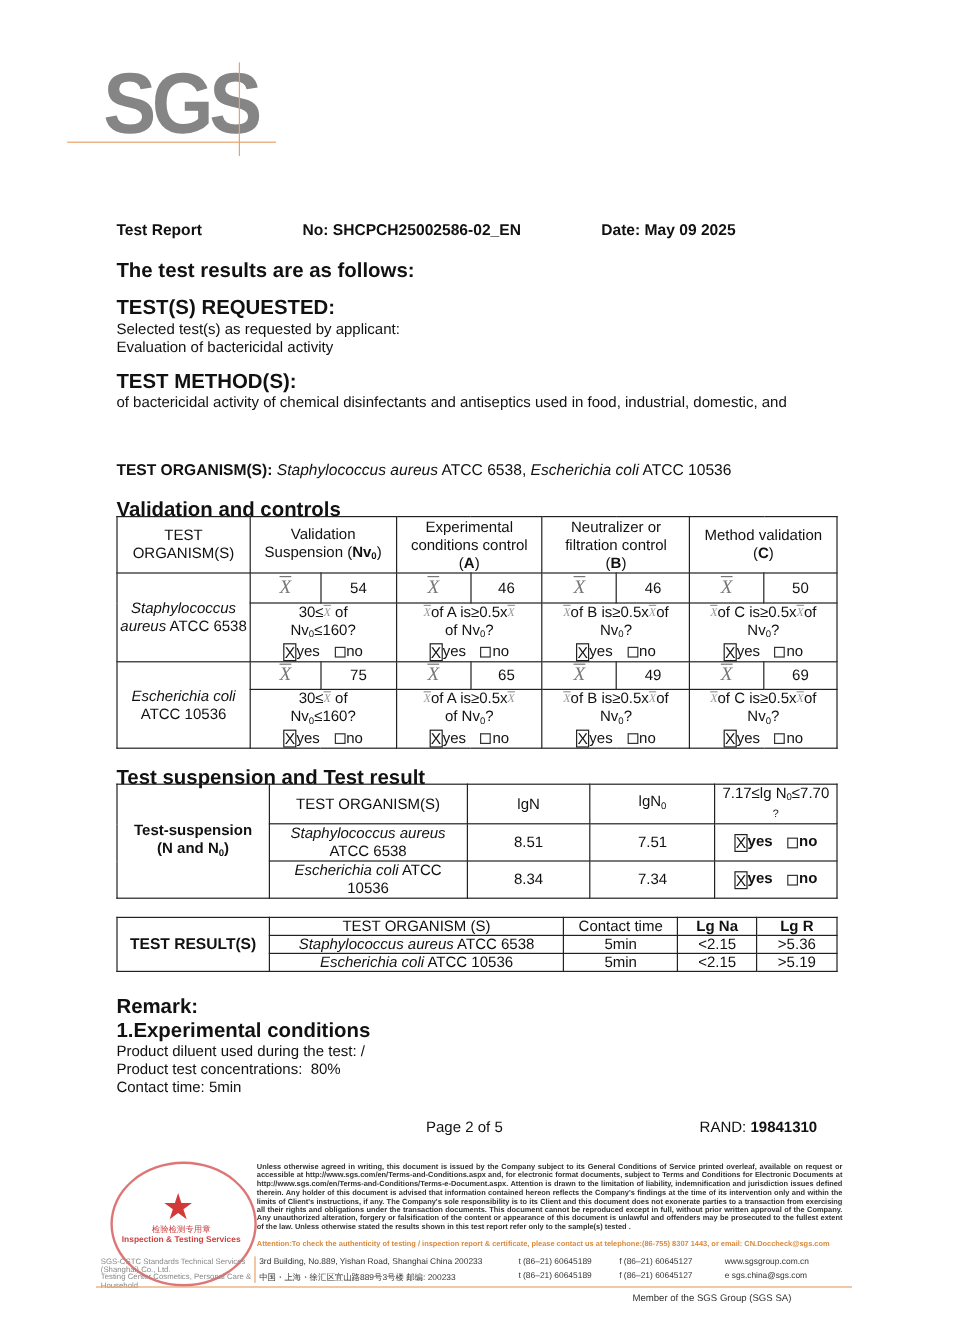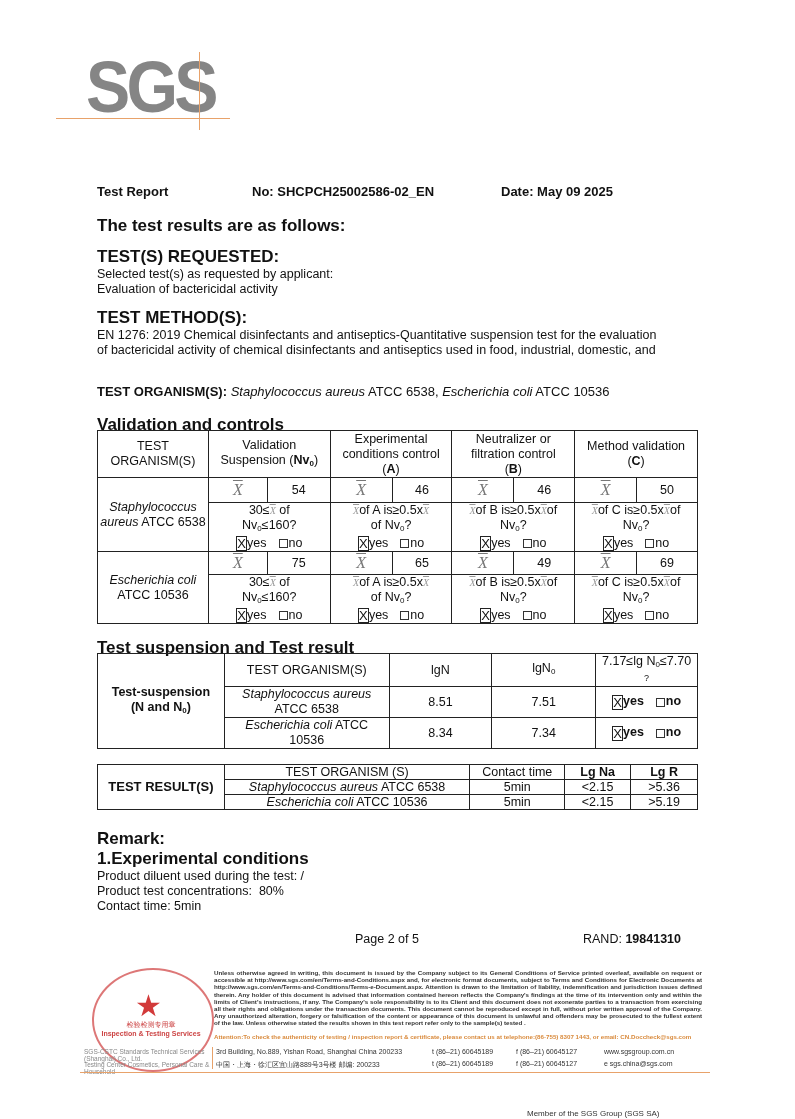--- a/index.html
+++ b/index.html
@@ -49,21 +49,20 @@
 <div class="abs sec-title" style="left:97px; top:216px;">The test results are as follows:</div>
 
 <div class="abs" style="left:97px; top:247px;">
   <div class="sec-title">TEST(S) REQUESTED:</div>
   <div class="txt">Selected test(s) as requested by applicant:</div>
   <div class="txt">Evaluation of bactericidal activity</div>
 </div>
 
 <div class="abs" style="left:97px; top:308px;">
   <div class="sec-title">TEST METHOD(S):</div>
-  <div class="txt">EN 1276: 2019 Chemical disinfectants and antiseptics-Quantitative suspension test for the evaluation</div>
   <div class="txt">of bactericidal activity of chemical disinfectants and antiseptics used in food, industrial, domestic, and</div>
 </div>
 
 <div class="abs" style="left:97px; top:384px; font-size:13px;">
   <span class="bold">TEST ORGANISM(S):</span>
   <i>Staphylococcus aureus</i><span> ATCC 6538, </span><i>Escherichia coli</i><span> ATCC 10536</span>
 </div>
 
 <div class="abs sec-title" style="left:97px; top:415px;">Validation and controls</div>
 <table style="left:97px; top:430px; width:601px;">
@@ -245,13 +244,13 @@
 <div class="abs addr" style="left:216px; top:1048px;">3rd Building, No.889, Yishan Road, Shanghai China 200233</div>
 <div class="abs addr" style="left:216px; top:1060px;">中国・上海・徐汇区宜山路889号3号楼  邮编: 200233</div>
 <div class="abs addr" style="left:432px; top:1048px;">t (86–21) 60645189</div>
 <div class="abs addr" style="left:432px; top:1060px;">t (86–21) 60645189</div>
 <div class="abs addr" style="left:516px; top:1048px;">f (86–21) 60645127</div>
 <div class="abs addr" style="left:516px; top:1060px;">f (86–21) 60645127</div>
 <div class="abs addr" style="left:604px; top:1048px;">www.sgsgroup.com.cn</div>
 <div class="abs addr" style="left:604px; top:1060px;">e  sgs.china@sgs.com</div>
 
 <div class="abs orange-line" style="left:80px; top:1072px; width:630px;"></div>
-<div class="abs" style="left:527px; top:1077px; font-size:8px; color:#333;margin-top:32px;">Member of the SGS Group (SGS SA)</div>
+<div class="abs" style="left:527px; top:1077px; font-size:8px; color:#333;">Member of the SGS Group (SGS SA)</div>
 
 </body></html>

